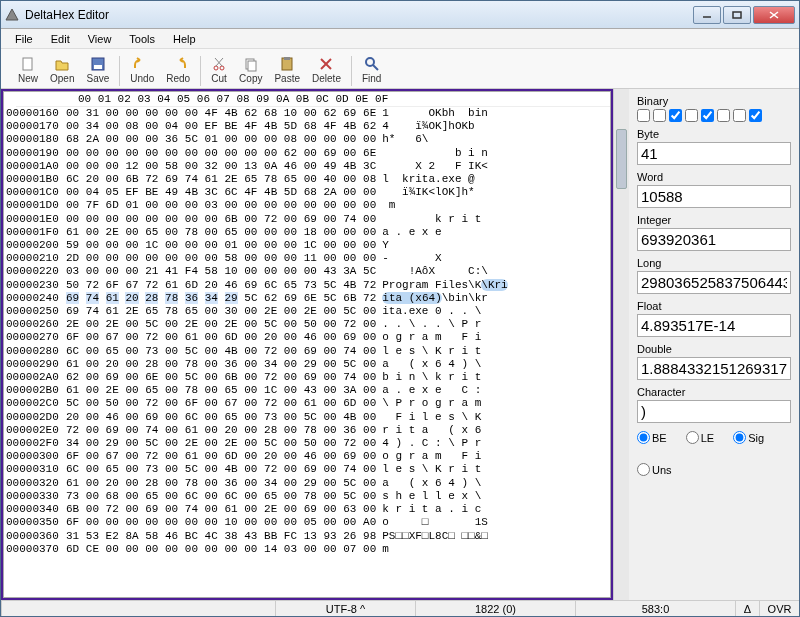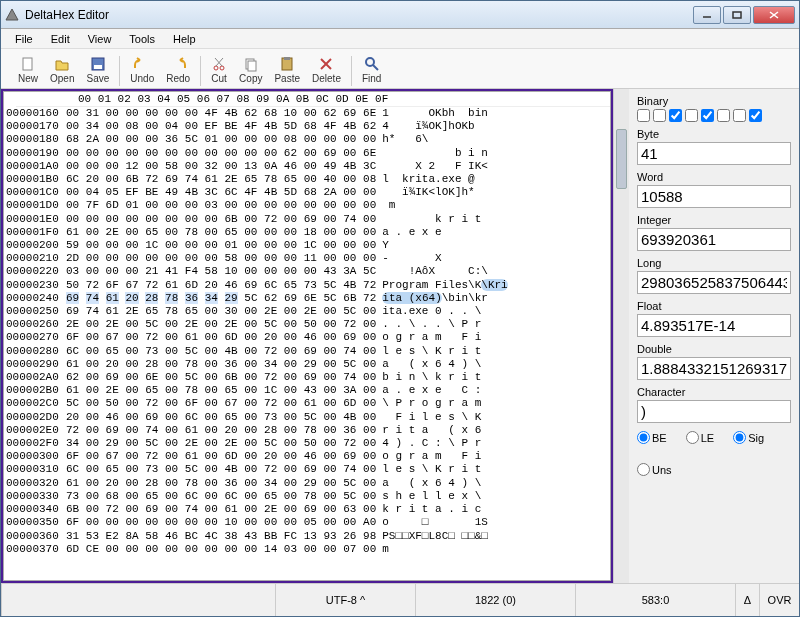--- a/index.html
+++ b/index.html
@@ -39,21 +39,21 @@
 .field label { display: block; margin-bottom: 2px; color: #000; }
 .field input[type=text] { width: 100%; border: 1px solid #aaa; padding: 2px 3px; font-size: 15px; background: #fff; }
 .bincheck { display: flex; gap: 3px; margin-bottom: 6px; flex-wrap: wrap; }
 .bincheck input { margin: 0; }
 .radios { margin-top: 8px; display: flex; gap: 19px; flex-wrap: wrap; }
 .radios label { display: flex; align-items: center; gap: 2px; }
 
 .vscroll { width: 16px; background: #e8e8e8; border-left: 1px solid #ccc; position: relative; }
 .vscroll .thumb { position: absolute; left: 2px; right: 2px; top: 40px; height: 60px; background: #c0c8d4; border: 1px solid #9aa; border-radius: 2px; }
 
-.statusbar { height: 33px; background: #f0f0f0; border-top: 1px solid #ccc; display: flex; align-items: center; font-size: 11px; }
+.statusbar { height: 16px; background: #f0f0f0; border-top: 1px solid #ccc; display: flex; align-items: center; font-size: 11px; }
 .statusbar .cell { border-left: 1px solid #ccc; padding: 0 10px; height: 100%; display: flex; align-items: center; justify-content: center; }
 
 svg { display: block; }
 </style>
 </head>
 <body>
 
 <div class="window">
 
   <div class="titlebar">

